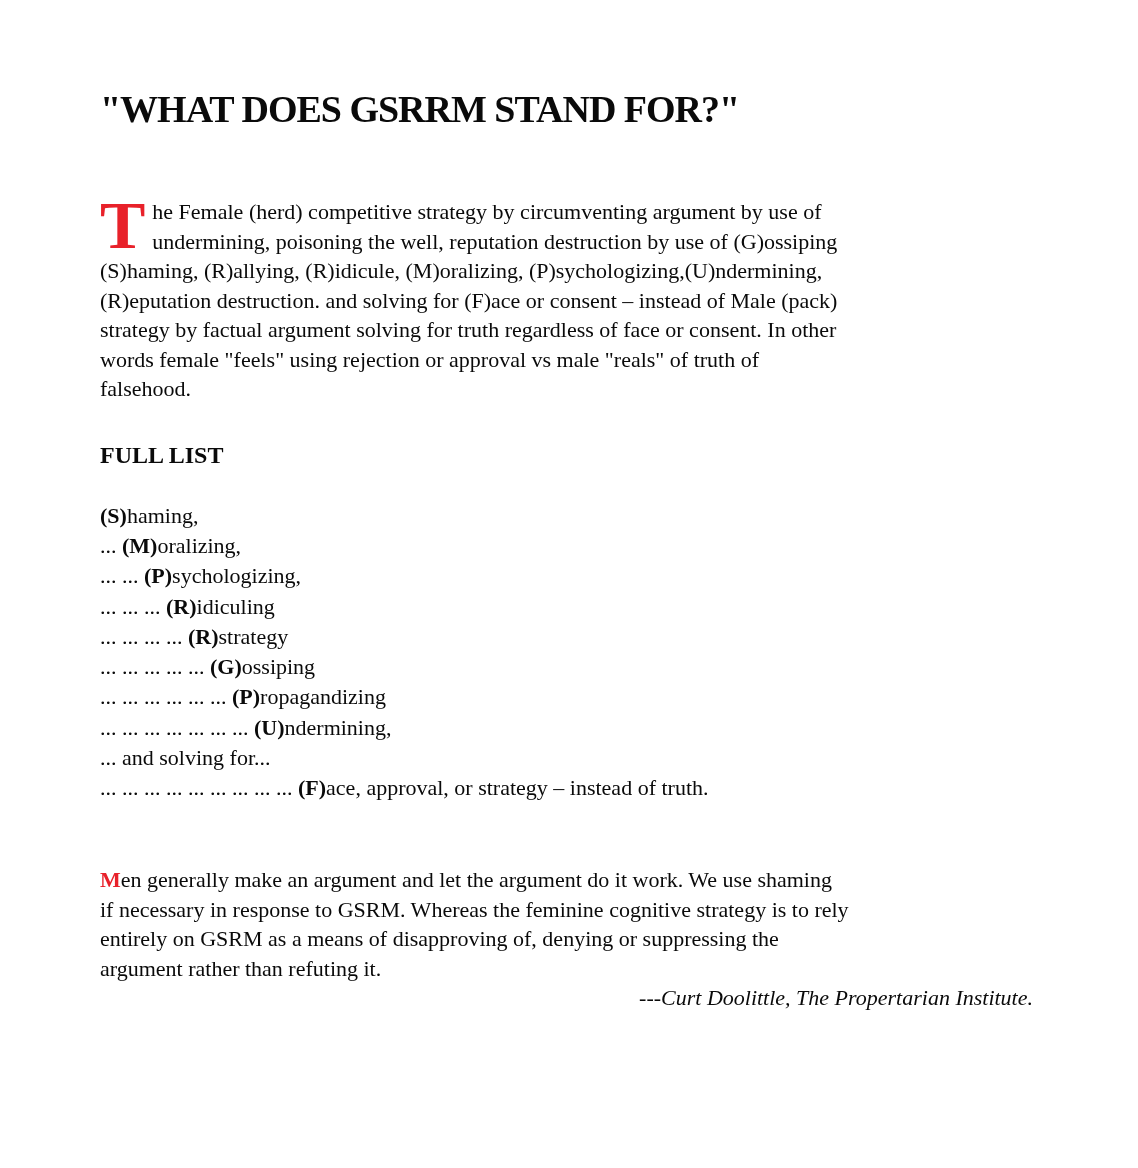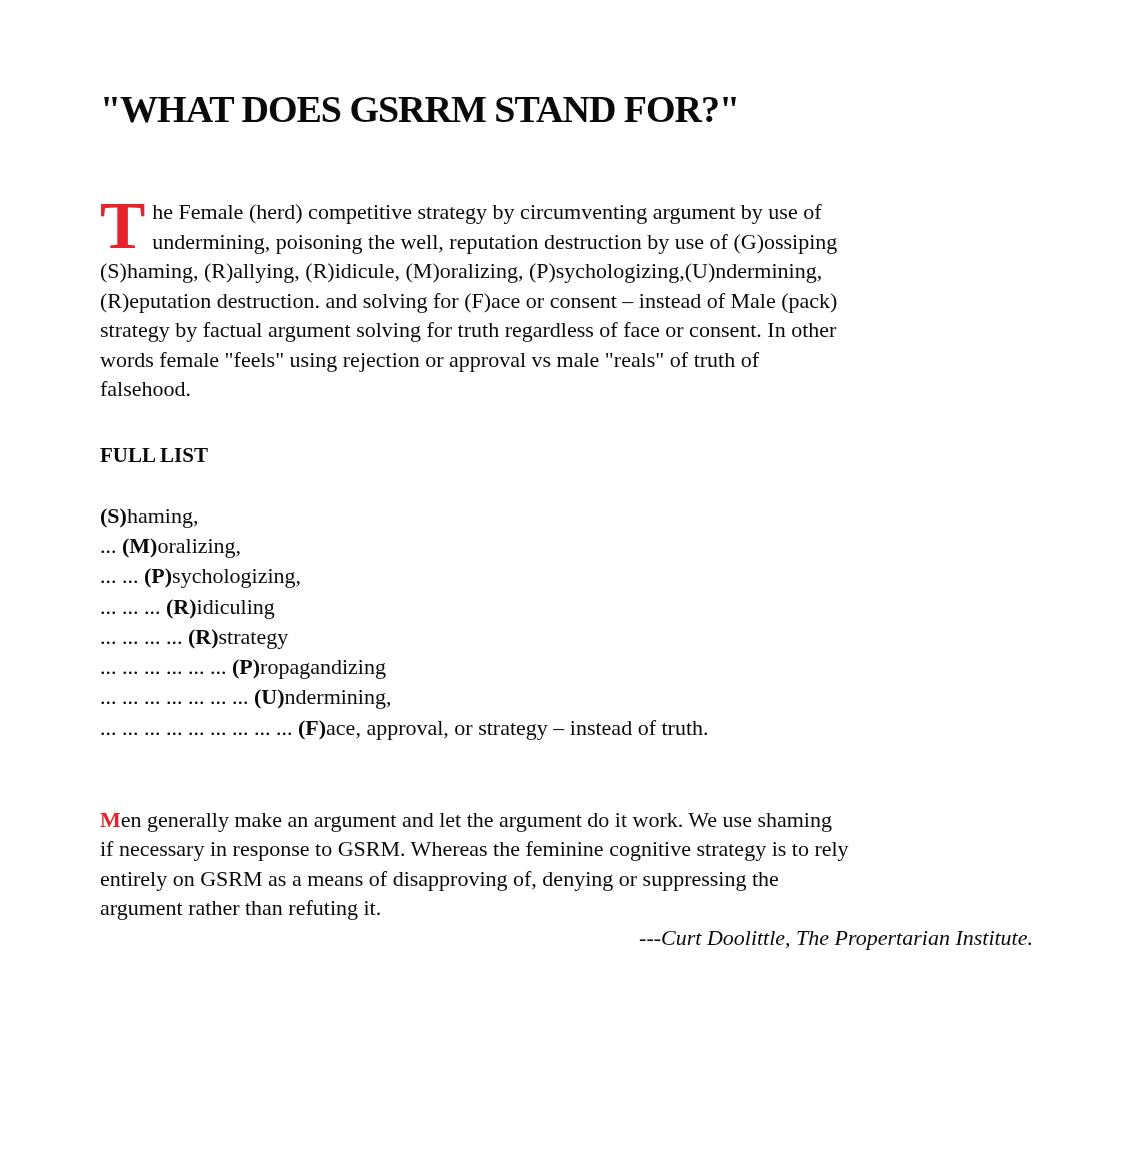--- a/index.html
+++ b/index.html
@@ -38,21 +38,21 @@
   .dropcap {
     float: left;
     color: var(--accent, #e8212a);
     font-weight: bold;
     font-size: 68px;
     line-height: 53px;
     padding-right: 7px;
     padding-top: 2px;
   }
   .full-list-heading {
-    font-size: 21px;
+    font-size: 24px;
     font-weight: bold;
     line-height: 30px;
     margin: 36px 0 15px 0;
   }
   .list {
     margin-top: 31px;
     font-size: 22px;
     line-height: 30.3px;
   }
   .list-item { display: block; font-family: Liberation Serif, serif; }
@@ -99,24 +99,30 @@
       <span class="list-item">
         <span class="list-dots">... ... </span><span class="list-initial">(P)</span><span class="list-rest">sychologizing,</span>
       </span>
       <span class="list-item">
         <span class="list-dots">... ... ... </span><span class="list-initial">(R)</span><span class="list-rest">idiculing</span>
       </span>
       <span class="list-item">
         <span class="list-dots">... ... ... ... </span><span class="list-initial">(R)</span><span class="list-rest">strategy</span>
       </span>
       <span class="list-item">
+        <span class="list-dots">... ... ... ... ... </span><span class="list-initial">(G)</span><span class="list-rest">ossiping</span>
+      </span>
+      <span class="list-item">
         <span class="list-dots">... ... ... ... ... ... </span><span class="list-initial">(P)</span><span class="list-rest">ropagandizing</span>
       </span>
       <span class="list-item">
         <span class="list-dots">... ... ... ... ... ... ... </span><span class="list-initial">(U)</span><span class="list-rest">ndermining,</span>
+      </span>
+      <span class="list-item">
+        <span class="list-dots">... </span><span class="list-initial"></span><span class="list-rest">and solving for...</span>
       </span>
       <span class="list-item">
         <span class="list-dots">... ... ... ... ... ... ... ... ... </span><span class="list-initial">(F)</span><span class="list-rest">ace, approval, or strategy – instead of truth.</span>
       </span>
     </div>
 
   <p class="para closing">
     <span class="closing-initial">M</span><span>en generally make an argument and let the argument do it work. We use shaming
 if necessary in response to GSRM. Whereas the feminine cognitive strategy is to rely
 entirely on GSRM as a means of disapproving of, denying or suppressing the

